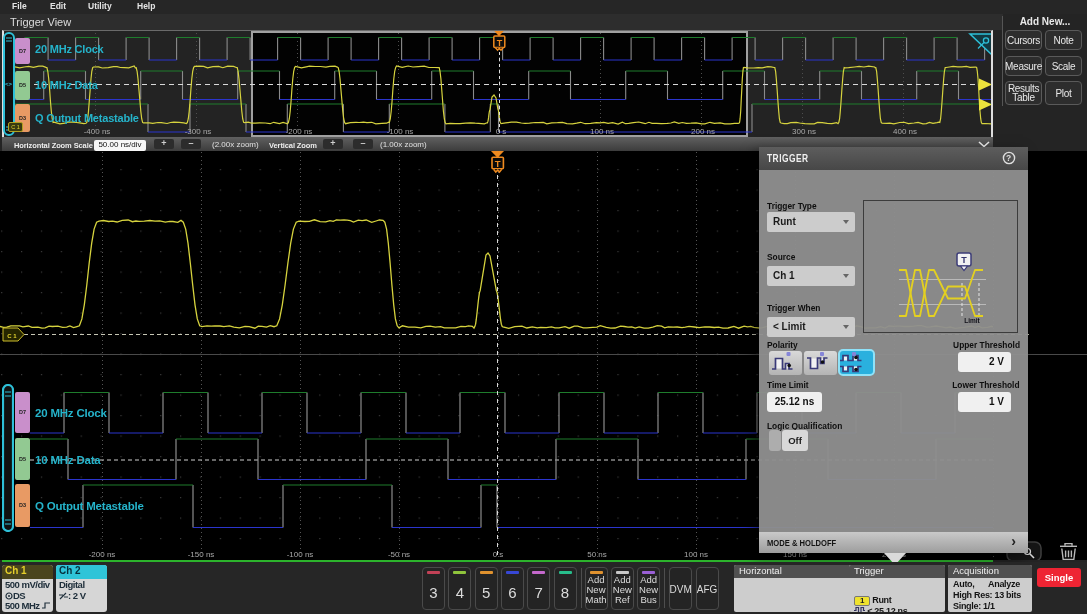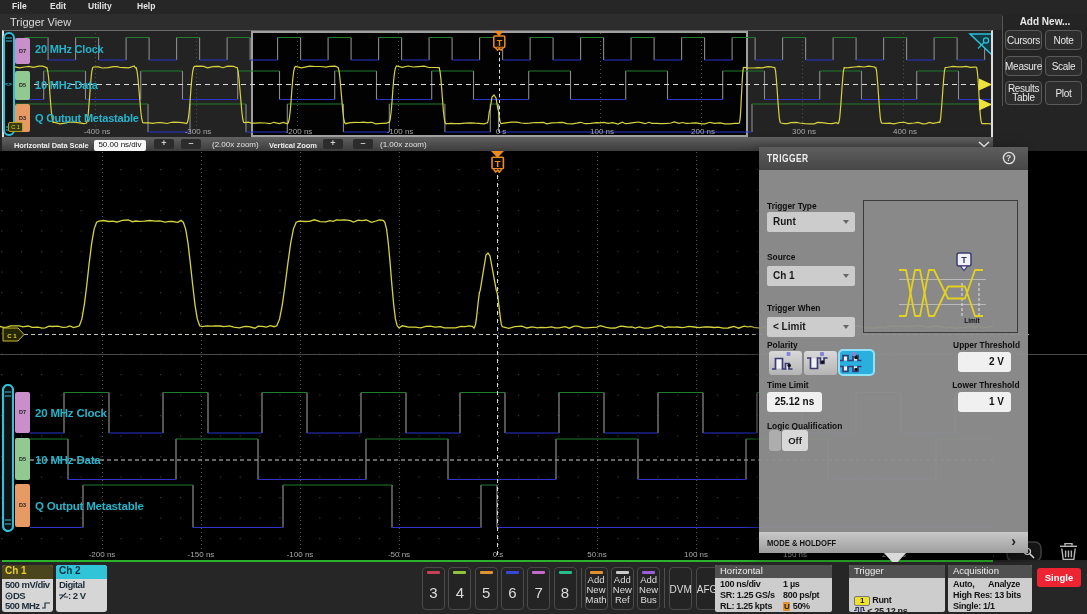--- a/index.html
+++ b/index.html
@@ -138,21 +138,21 @@
     <div class="tlab" style="left:901px;top:96px">400 ns</div>
  <svg class="abs" style="left:-1px;top:1px" width="13" height="104" viewBox="0 0 13 104">
   <rect x="1" y="1" width="10" height="102" rx="5" fill="#101010" stroke="#2ec0d8" stroke-width="2"></rect>
   <path d="M3,6 H9 M3,9 H9" stroke="#2ec0d8" stroke-width="1"></path>
   <path d="M3,95 H9 M3,98 H9" stroke="#2ec0d8" stroke-width="1"></path>
  </svg>
  <div class="abs" style="left:4px;top:91px;width:15px;height:10px;background:#3a3a10;border:1px solid #b0a020;border-radius:2px;color:#e3d32f;font-size:5.5px;text-align:center;line-height:9px">C 1</div>
  <div class="abs" style="left:1px;top:50px;color:#2ec0d8;font-size:6px;font-weight:bold">&lt;&gt;</div>
 </div>
 <div class="abs zbar">
- <b style="left:12px">Horizontal Data Scale</b>
+ <b style="left:12px">Horizontal Zoom Scale</b>
  <div class="zinput" style="left:92px;width:52px;top:3px">50.00 ns/div</div>
  <div class="zbtn" style="left:152px">+</div>
     <div class="zbtn" style="left:179px">–</div>
  <span style="left:210px">(2.00x zoom)</span>
  <b style="left:267px">Vertical Zoom</b>
  <div class="zbtn" style="left:321px">+</div>
     <div class="zbtn" style="left:351px">–</div>
  <span style="left:378px">(1.00x zoom)</span>
  <svg style="position:absolute;left:976px;top:4px" width="12" height="7" viewBox="0 0 12 7">
       <path d="M1,1 L6,5.5 L11,1" stroke="#e8e8e8" stroke-width="1.6" fill="none"></path>
@@ -391,25 +391,22 @@
       <div class="cl" style="background:#9a5fd6"></div>
       <div style="position:absolute;left:0;width:100%;top:7px;font-size:9.5px;line-height:10px">Add<br>New<br>Bus</div>
     </div>
  <div class="abs" style="left:664px;top:6px;width:1px;height:40px;background:#4e4e4e"></div>
  <div class="chbtn" style="left:668.5px">
       <div style="position:absolute;left:0;width:100%;top:16px;font-size:10px">DVM</div>
     </div>
  <div class="chbtn" style="left:695.5px">
       <div style="position:absolute;left:0;width:100%;top:16px;font-size:10px">AFG</div>
     </div>
- <div class="ibox" style="left:715px;width:117px">
+ <div class="ibox" style="left:734px;width:117px">
       <div class="hd">Horizontal</div>
-  <div class="bd" style="line-height:11px;padding-top:1px">100 ns/div<span style="position:absolute;left:68px">1 µs</span><br>
-  SR: 1.25 GS/s<span style="position:absolute;left:68px;top:12px">800 ps/pt</span><br>
-  RL: 1.25 kpts<span style="position:absolute;left:68px;top:23px"><span style="background:#e0922e;color:#1a1a1a;font-size:8px;border-radius:1px;padding:0 1px">U</span> 50%</span></div>
     </div>
  <div class="ibox" style="left:849px;width:96px">
       <div class="hd">Trigger</div>
   <div class="bd" style="line-height:11px;padding-top:17px"><span style="display:inline-block;width:16px;background:#efe22e;border:1px solid #777;border-radius:2px;color:#222;font-size:8px;text-align:center;line-height:8px">1</span> Runt<br>
   <svg width="11" height="9" viewBox="0 0 11 9" style="vertical-align:-1px">
           <path d="M0,4.5 H2 V1.5 H4.5 V7 H7 V1.5 H9.5 V4.5 H11" stroke="#32325f" fill="none" stroke-width="1.2"></path>
         </svg> &lt; 25.12 ns<br>
   U: 2 V&nbsp; L: 1 V</div>
     </div>
  <div class="ibox" style="left:948px;width:84px">

